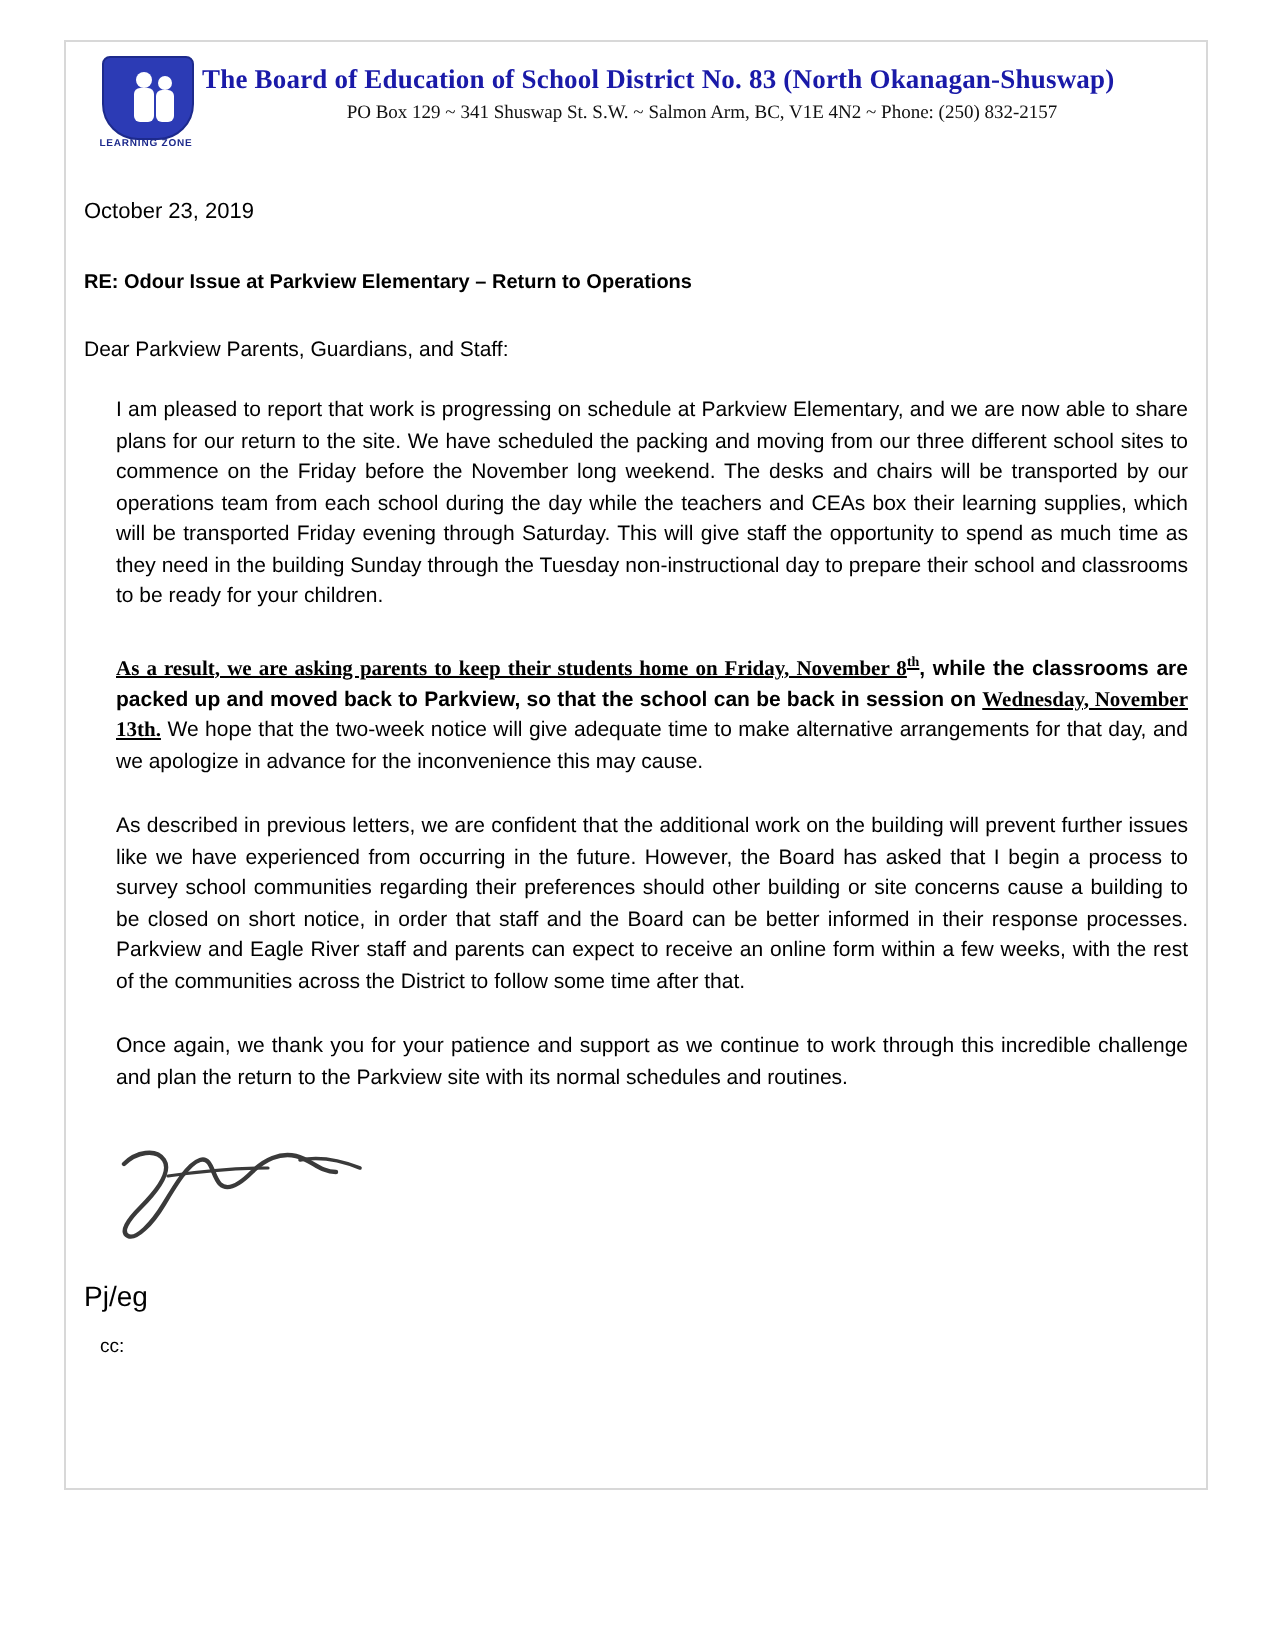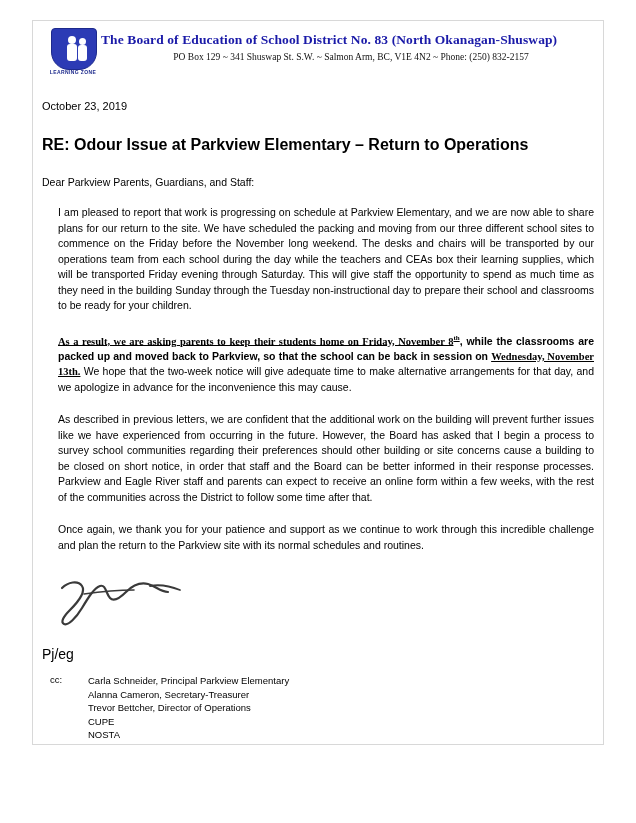--- a/index.html
+++ b/index.html
@@ -107,21 +107,21 @@
     position: absolute;
     left: 42px;
     top: 100px;
     width: 552px;
   }
   .date {
     font-size: 11px;
     margin-bottom: 24px;
   }
   .re-line {
-    font-size: 16px;
+    font-size: 10px;
     font-weight: bold;
     margin-bottom: 22px;
   }
   .salutation {
     font-size: 10.5px;
     margin-bottom: 17px;
   }
   p.para {
     font-size: 10.5px;
     line-height: 15.5px;
@@ -146,20 +146,21 @@
     line-height: 14px;
   }
   .initials {
     font-size: 14px;
     margin-top: 12px;
   }
   .cc-block {
     margin-top: 12px;
     display: flex;
     font-size: 9.5px;
+    gap: 20px;
   }
   .cc-label {
     width: 46px;
     padding-left: 8px;
     box-sizing: border-box;
   }
   .cc-list div {
     line-height: 13.5px;
   }
 </style>
@@ -209,23 +210,16 @@
         <path d="M36,22 C50,20 70,18 86,18" fill="none" stroke="#3a3a3a" stroke-width="1.6" stroke-linecap="round"></path>
         <path d="M102,14 C112,12 122,14 132,18" fill="none" stroke="#3a3a3a" stroke-width="1.8" stroke-linecap="round"></path>
       </svg>
     </div>
 
 
     <div class="initials">Pj/eg</div>
 
     <div class="cc-block">
       <div class="cc-label">cc:</div>
-      <div class="cc-list">
-        <div>Carla Schneider, Principal Parkview Elementary</div>
-        <div>Alanna Cameron, Secretary-Treasurer</div>
-        <div>Trevor Bettcher, Director of Operations</div>
-        <div>CUPE</div>
-        <div>NOSTA</div>
-      </div>
     </div>
 
   </div>
 </div>
 
 </body></html>

